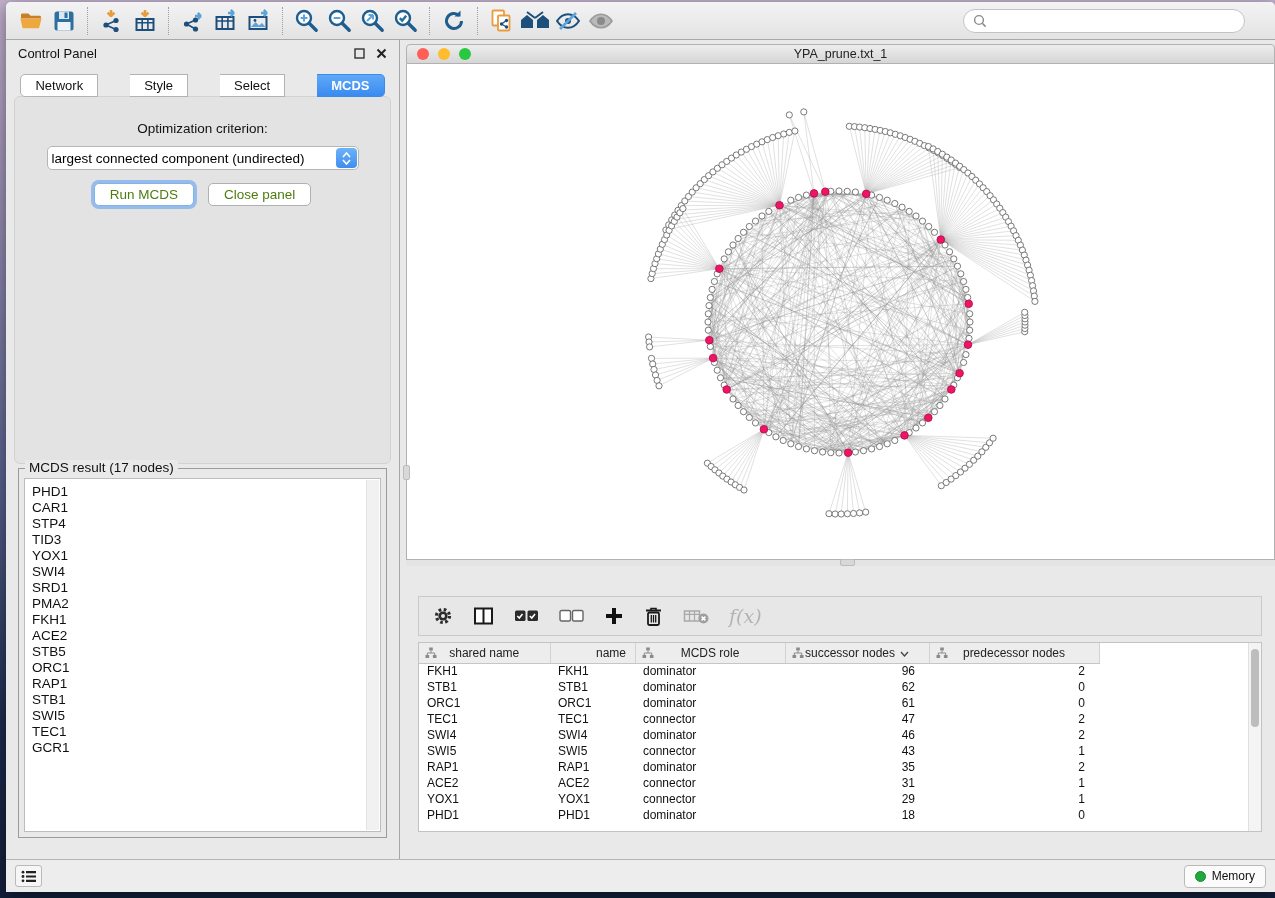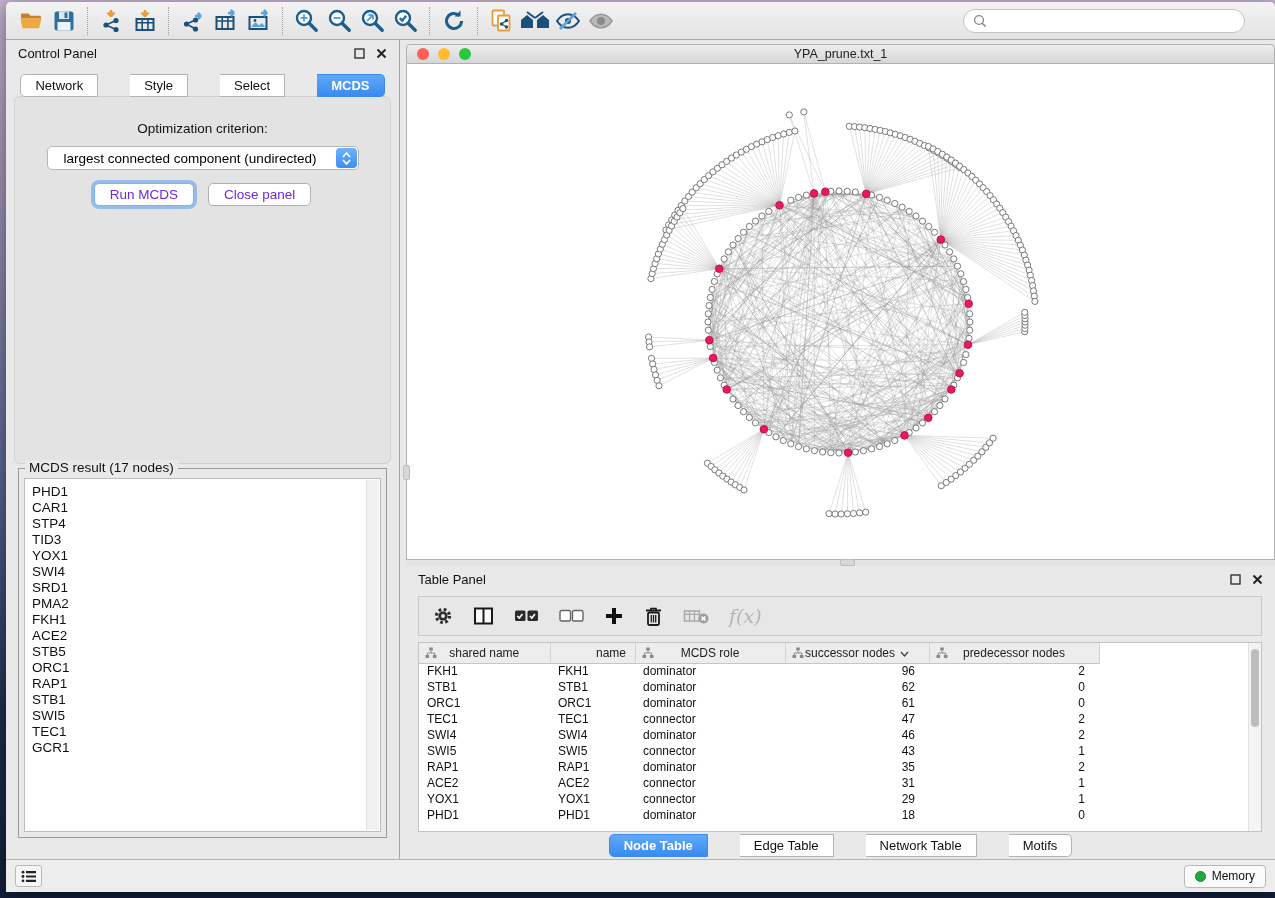--- a/index.html
+++ b/index.html
@@ -33,25 +33,25 @@
   .seg { background:#fff; border:1px solid #b3b3b3; border-left:none; padding:3px 14px; font-size:13px; color:#111; cursor:default; }
   .seg:first-child { border-left:1px solid #b3b3b3; border-radius:5px 0 0 5px; }
   .seg:last-child { border-radius:0 5px 5px 0; }
   .seg.active { background:linear-gradient(#5fa9f8,#3a8af0); border-color:#3a8af0; color:#fff;font-weight:bold; }
 
   .cp-body { position:absolute; left:8px; right:8px; top:56px; height:368px;
     background:#e3e3e3; border:1px solid #d2d2d2; border-radius:6px; }
   .opt-label { margin-top:24px; text-align:center; font-size:13.5px; color:#111; }
   .dropdown { width:312px; height:24px; margin:10px auto 0; background:#fff; border:1px solid #b6b6b6;
     border-radius:5px; display:flex; align-items:center; position:relative; font-size:13.5px; }
-  .dropdown .dd-text { padding-left:16px; }
+  .dropdown .dd-text { padding-left:4px; }
   .dd-cap { position:absolute; right:1px; top:1px; width:21px; height:20px; border-radius:4px;
     background:linear-gradient(#6db3f9,#3f8df2); display:flex; flex-direction:column; align-items:center; justify-content:center; gap:1px; }
   .btn-row { display:flex; justify-content:center; gap:14px; margin-top:13px; }
-  .mac-btn { font-size:13.5px; padding:3px 15px; background:#fff; border:1px solid #b0b0b0; border-radius:5px; color:#6d28d9; }
+  .mac-btn { font-size:13.5px; padding:3px 15px; background:#fff; border:1px solid #b0b0b0; border-radius:5px; color:#4d7c0f; }
   .mac-btn.focused { border-color:#7fb3ec; box-shadow:0 0 0 3px rgba(90,155,240,.55); }
 
   .groupbox { position:absolute; left:12px; right:12px; top:428px; bottom:24px; border:1px solid #9b9b9b; }
   .gb-legend { position:absolute; top:-9px; left:6px; background:#e9e9e9; padding:0 4px; font-size:13.5px; color:#111; }
   .listbox { position:absolute; left:5px; right:5px; top:9px; bottom:5px; background:#fff; border:1px solid #bdbdbd; overflow:hidden; }
   .listbox ul { list-style:none; padding:5px 0 0 7px; }
   .listbox li { font-size:13.5px; line-height:16px; color:#111; }
   .lb-track { position:absolute; right:1px; top:1px; bottom:1px; width:13px; background:#f1f1f1; border-left:1px solid #e2e2e2; }
 
   
@@ -570,31 +570,20 @@
           </svg>
         <div class="v-split-handle"></div>
       </div>
     </div>
 
     <div class="h-splitter">
       <div class="h-split-handle"></div>
     </div>
 
     <div class="table-panel">
-      <div class="panel-titlebar">
-        <span>Table Panel</span>
-        <span class="win-ctrls">
-          <svg width="11" height="11" viewBox="0 0 11 11">
-              <rect x="1" y="1" width="9" height="9" fill="none" stroke="#333" stroke-width="1.4"></rect>
-            </svg>
-          <svg width="11" height="11" viewBox="0 0 11 11">
-              <path d="M1.5 1.5l8 8M9.5 1.5l-8 8" stroke="#222" stroke-width="2"></path>
-            </svg>
-        </span>
-      </div>
       <div class="tp-toolbar">
         <button class="tp-tbtn">
             <svg width="20" height="20" viewBox="0 0 20 20">
               <circle cx="10" cy="10" r="6.5" fill="none" stroke="#2b2b2b" stroke-width="3.2" stroke-dasharray="2.6 2.5"></circle>
               <circle cx="10" cy="10" r="4.6" fill="#2b2b2b"></circle>
               <circle cx="10" cy="10" r="2" fill="#e7e7e7"></circle>
             </svg>
           </button>
         <button class="tp-tbtn">
             <svg width="21" height="20" viewBox="0 0 21 20">
@@ -744,26 +733,20 @@
                 <td>dominator</td>
                 <td class="num">18</td>
                 <td class="num">0</td>
               </tr>
             </tbody>
         </table>
         <div class="tbl-track">
             <div class="tbl-thumb"></div>
           </div>
       </div>
-      <div class="seg-tabs tp-tabs" id="tp-tabs" style="margin-top:0;">
-          <div class="seg active">Node Table</div>
-          <div class="seg">Edge Table</div>
-          <div class="seg">Network Table</div>
-          <div class="seg">Motifs</div>
-        </div>
     </div>
   </div>
 
   <div class="status-bar">
     <button class="sb-btn">
         <svg width="16" height="13" viewBox="0 0 16 13">
           <circle cx="2" cy="2.2" r="1.4" fill="#222"></circle>
           <circle cx="2" cy="6.5" r="1.4" fill="#222"></circle>
           <circle cx="2" cy="10.8" r="1.4" fill="#222"></circle>
           <path d="M5 2.2h10M5 6.5h10M5 10.8h10" stroke="#222" stroke-width="2.2"></path>

